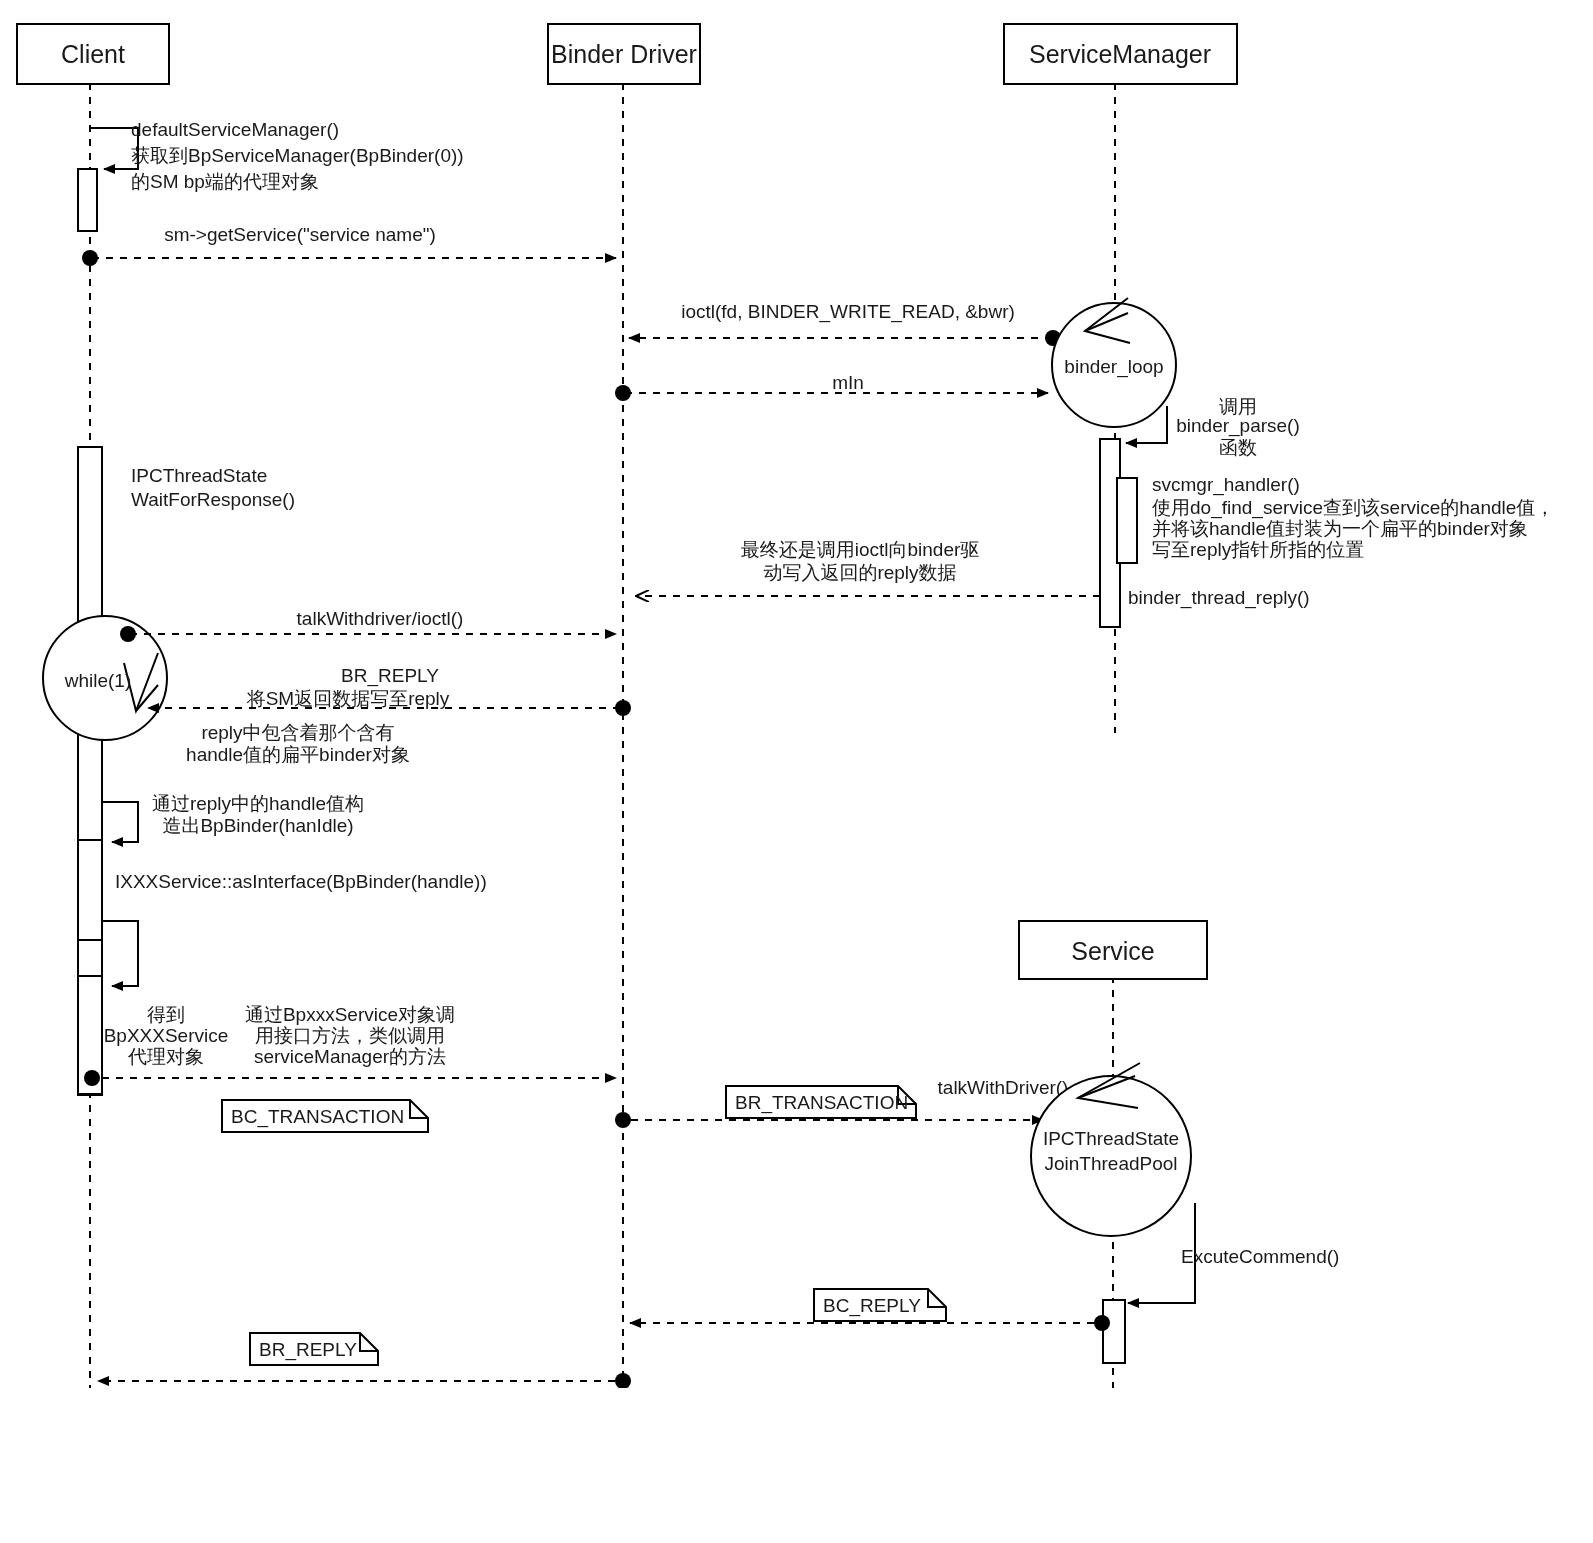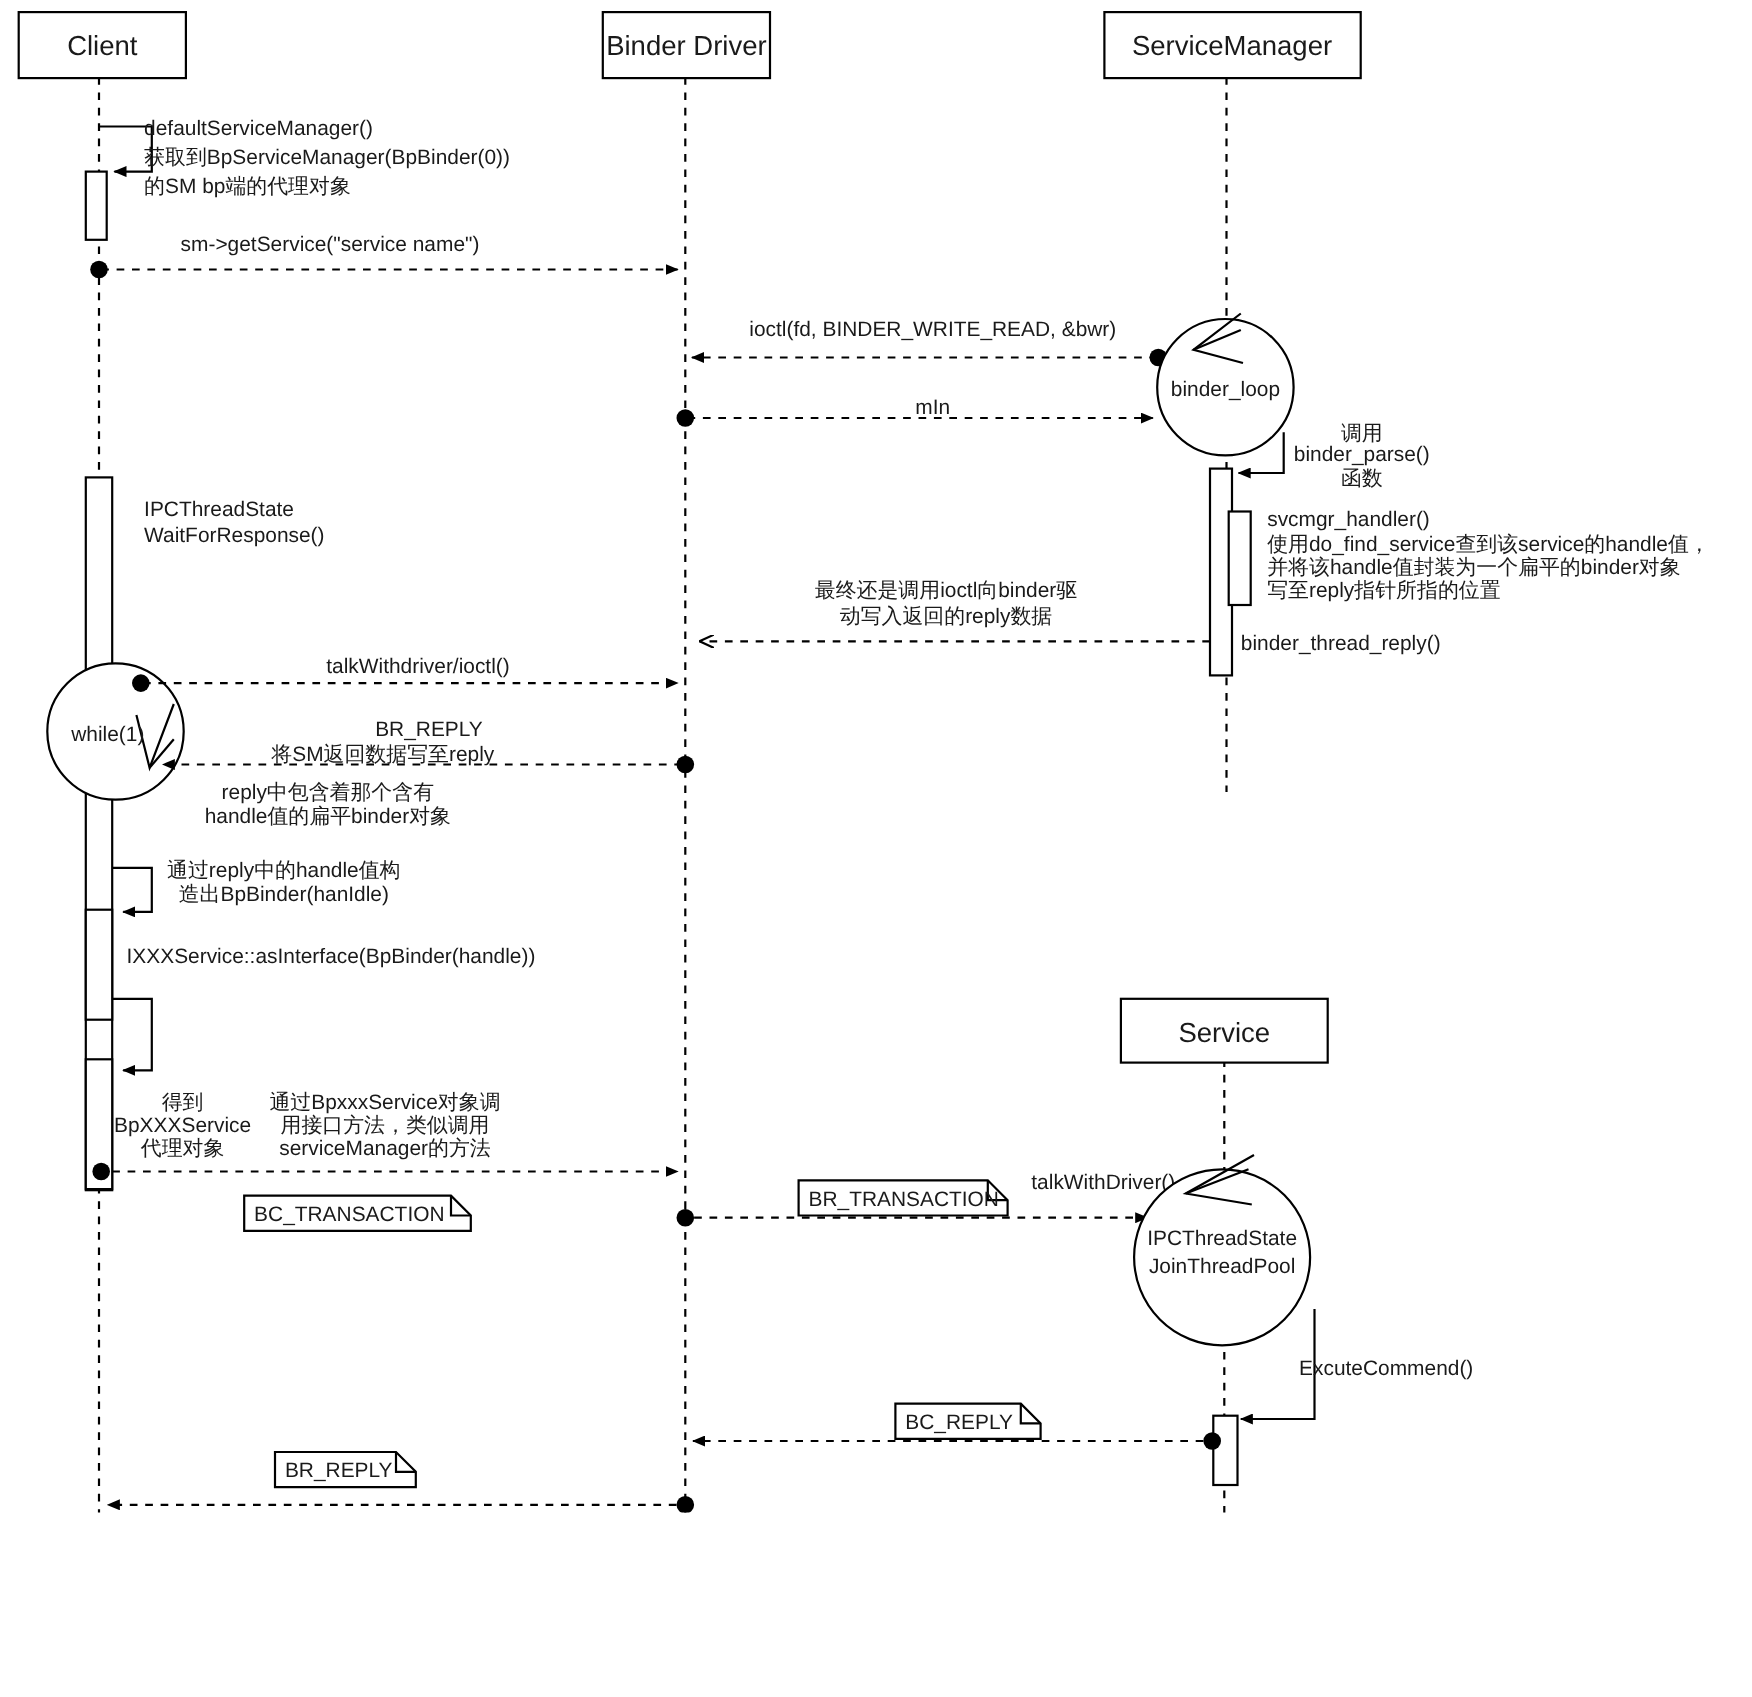--- a/index.html
+++ b/index.html
@@ -1,17 +1,17 @@
 <!DOCTYPE html>
 <html><head>
 <meta charset="utf-8">
 <style>
   html,body{margin:0;padding:0;background:#ffffff;}
   body{width:1593px;height:1543px;font-family:"Liberation Sans",sans-serif;}
-  #stage{position:relative;width:1593px;height:1375px;overflow:hidden;background:#fff;}
+  #stage{position:relative;width:1593px;height:1375px;overflow:hidden;background:#fff;margin-top:13px;}
   svg{display:block;}
   .lifeline-box{fill:#ffffff;stroke:#000000;stroke-width:2;}
   .lifeline-line{stroke:#000000;stroke-width:2;stroke-dasharray:7 7;fill:none;}
   .activation{fill:#ffffff;stroke:#000000;stroke-width:2;}
   .msg-line{stroke:#000000;stroke-width:2;stroke-dasharray:7 7;fill:none;}
   .solid-line{stroke:#000000;stroke-width:2;fill:none;}
   .circle-shape{fill:#ffffff;stroke:#000000;stroke-width:2;}
   .note-box{fill:#ffffff;stroke:#000000;stroke-width:2;}
   .dot{fill:#000000;}
   text{font-family:"Liberation Sans",sans-serif;fill:#1a1a1a;}

